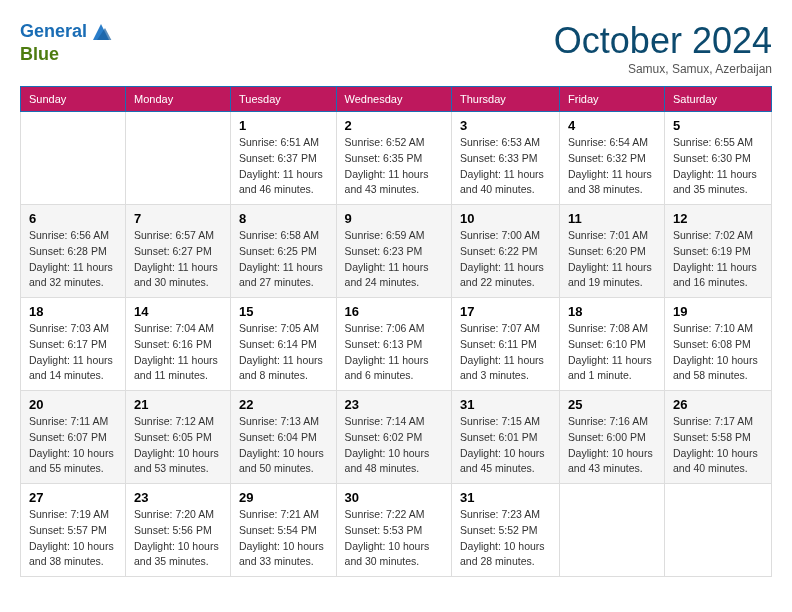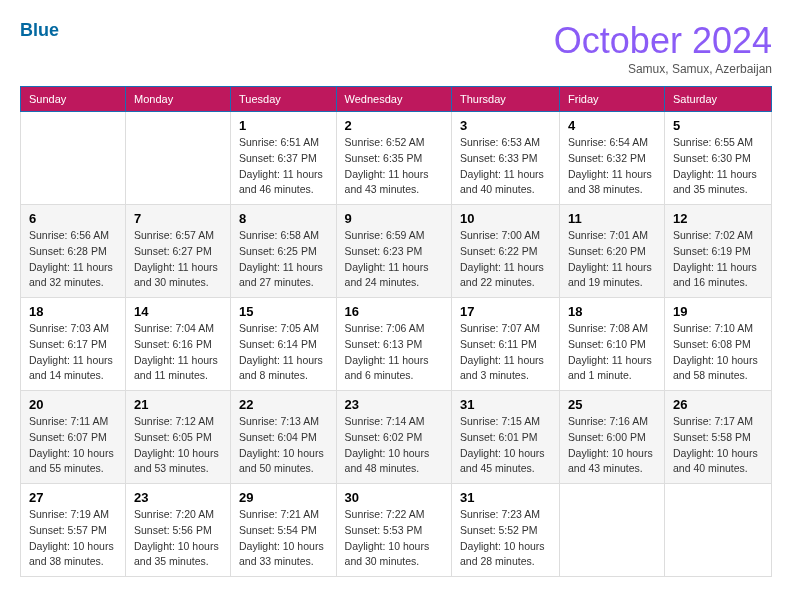--- a/index.html
+++ b/index.html
@@ -34,21 +34,21 @@
       height: 24px;
       margin-left: 2px;
       margin-right: 0;
     }
     .title-block {
       text-align: right;
     }
     .month-title {
       font-size: 36px;
       font-weight: normal;
-      color: #8b5cf6;
+      color: #0c4a6e;
     }
     .subtitle {
       font-size: 12px;
       color: #555;
     }
     table {
       width: 100%;
       border-collapse: collapse;
       font-size: 11px;
     }
@@ -88,21 +88,30 @@
     .empty-cell {
       background: #fff;
     }
   </style>
 </head>
 <body>
 
 <div class="header">
   <div class="logo">
     <div>
-      <div class="logo-text" style="color:#0369a1;">Blue</div>
+      <div style="display:flex;align-items:center;">
+        <span class="logo-text">
+          <span>General</span>
+        </span>
+        <svg class="logo-icon" viewBox="0 0 30 30" xmlns="http://www.w3.org/2000/svg">
+          <polygon points="5,25 15,5 25,25" fill="#2a7dc9"></polygon>
+          <polygon points="10,25 20,10 28,25" fill="#1a5fa0" opacity="0.7"></polygon>
+        </svg>
+      </div>
+      <div class="logo-text" style="color:#4d7c0f;">Blue</div>
     </div>
   </div>
   <div class="title-block">
     <div class="month-title">October 2024</div>
     <div class="subtitle">Samux, Samux, Azerbaijan</div>
   </div>
 </div>
 
 <table>
   <thead>

